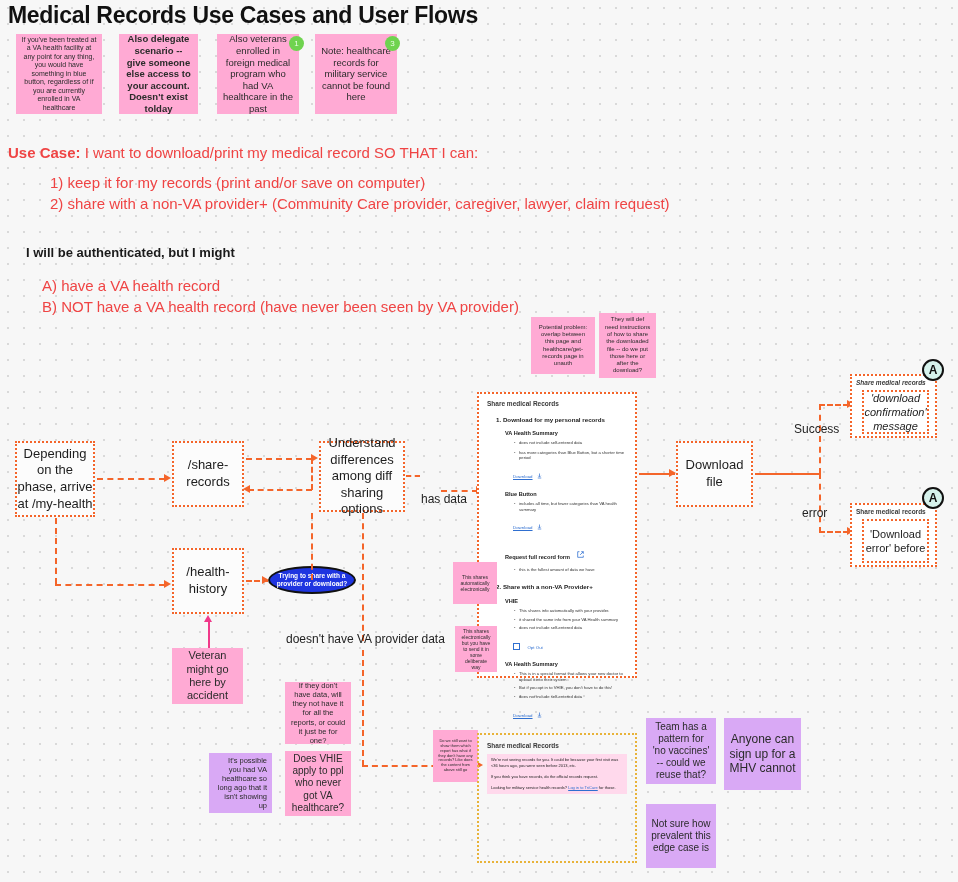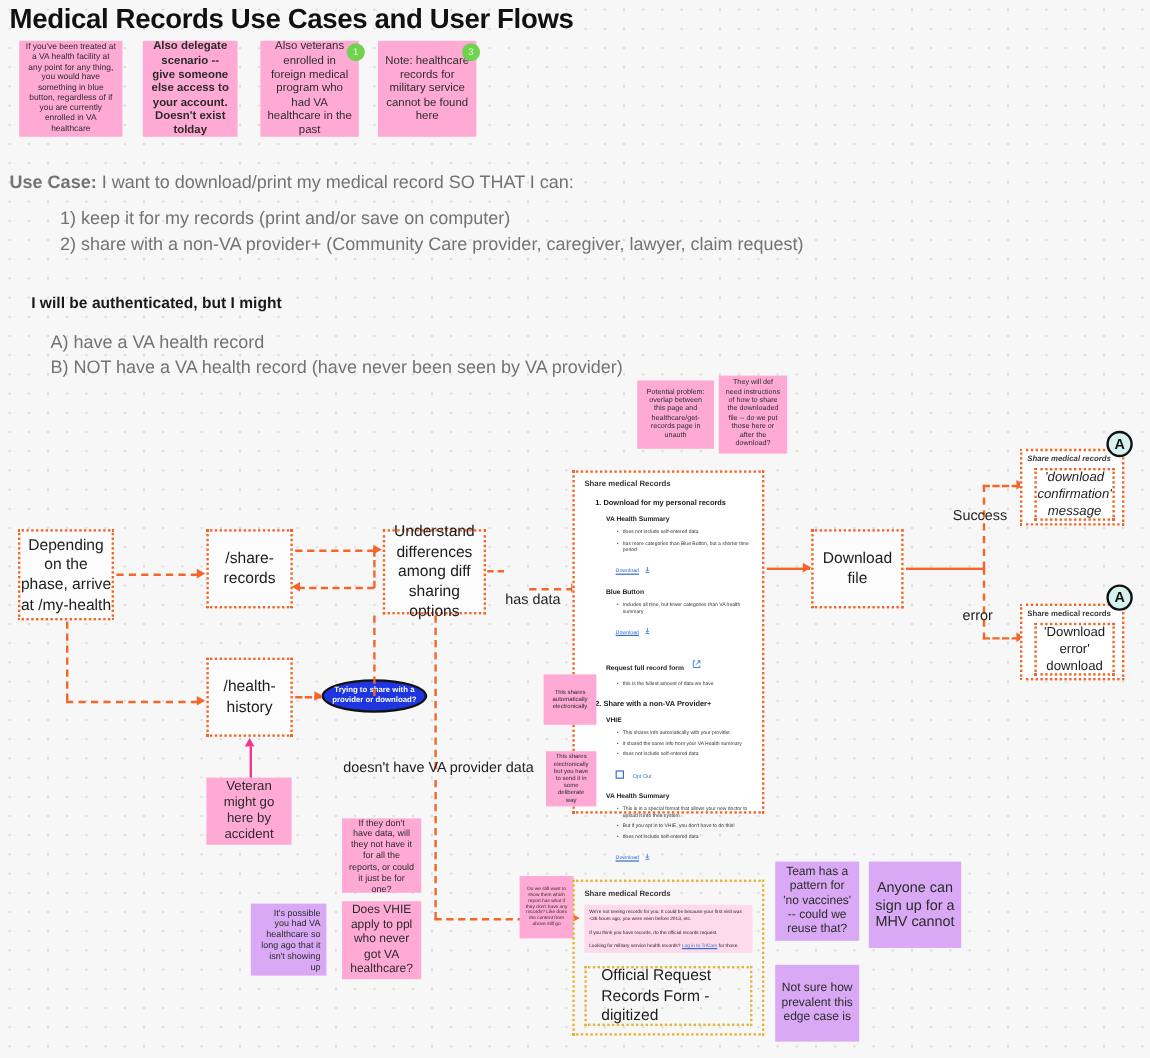--- a/index.html
+++ b/index.html
@@ -49,21 +49,21 @@
   .cbx{width:5px;height:5px;border:1px solid #2f6fd0;display:inline-block;vertical-align:-1px;}
   .alert{background:#FFD9EC;font-size:4px;color:#222;line-height:1.5;padding:3px 4px;}
   .inner-dash{border:2px dotted #F4652A;display:flex;align-items:center;justify-content:center;
               text-align:center;font-size:11px;line-height:1.3;color:#1d1d1d;}
   .inner-yellow{border:2px dotted #E8B33A;display:flex;align-items:center;text-align:left;
                 font-size:13px;line-height:1.3;color:#1d1d1d;padding-left:12px;}
   .outer-yellow{border:2px dotted #E8B33A;}
   .conn{width:22px;height:22px;border-radius:50%;background:#D6F2EC;border:2px solid #111;
         font-size:12px;font-weight:bold;display:flex;align-items:center;justify-content:center;color:#111;}
   
-  .uc{font-size:15px;color:#737373;}
+  .uc{font-size:15px;color:#ef4444;}
   .uc b{font-weight:bold;}
   .bold15{font-size:13px;font-weight:bold;}
 </style>
 </head>
 <body>
 
 <div class="abs" id="page-title">Medical Records Use Cases and User Flows</div>
 
 <div class="abs sticky" style="left:16px;top:34px;width:86px;height:80px;font-size:7px;">If you've been treated at a VA health facility at any point for any thing, you would have something in blue button, regardless of if you are currently enrolled in VA healthcare</div>
 
@@ -209,21 +209,21 @@
   <div style="padding:3px 4px;">
     <div class="card-title">Share medical records</div>
     <div class="inner-dash" style="margin:4px 2px 0 6px;height:40px;">'download confirmation' message</div>
   </div>
 </div>
 <div class="abs conn" style="left:922px;top:359px;">A</div>
 
 <div class="abs card" style="left:850px;top:503px;width:87px;height:64px;">
   <div style="padding:3px 4px;">
     <div class="card-title">Share medical records</div>
-    <div class="inner-dash" style="margin:4px 2px 0 6px;height:40px;">'Download error' download</div>
+    <div class="inner-dash" style="margin:4px 2px 0 6px;height:40px;">'Download error' before</div>
   </div>
 </div>
 <div class="abs conn" style="left:922px;top:487px;">A</div>
 
 <div class="abs sticky" style="left:172px;top:648px;width:71px;height:56px;font-size:11px;">Veteran might go here by accident</div>
 
 <div class="abs sticky" style="left:285px;top:682px;width:66px;height:62px;font-size:7.5px;">If they don't have data, will they not have it for all the reports, or could it just be for one?</div>
 
 <div class="abs sticky purple" style="left:209px;top:753px;width:63px;height:60px;font-size:7.5px;text-align:right;">It's possible you had VA healthcare so long ago that it isn't showing up</div>
 
@@ -242,14 +242,13 @@
     <div class="card-title">Share medical Records</div>
   </div>
   <div class="alert" style="margin:5px 8px 0 8px;">
     <div>We're not seeing records for you. It could be because your first visit was &lt;36 hours ago, you were seen before 2013, etc.</div>
     <div style="margin-top:5px;">If you think you have records, do the official records request.</div>
     <div style="margin-top:5px;">
       <span>Looking for military service health records?</span>
       <span style="color:#2f6fd0;text-decoration:underline;">Log in to TriCare</span><span> for those.</span>
     </div>
   </div>
-  <div class="inner-yellow" style="margin:11px 8px 0 8px;height:46px;">Official Request Records Form - digitized</div>
 </div>
 
 </body></html>

